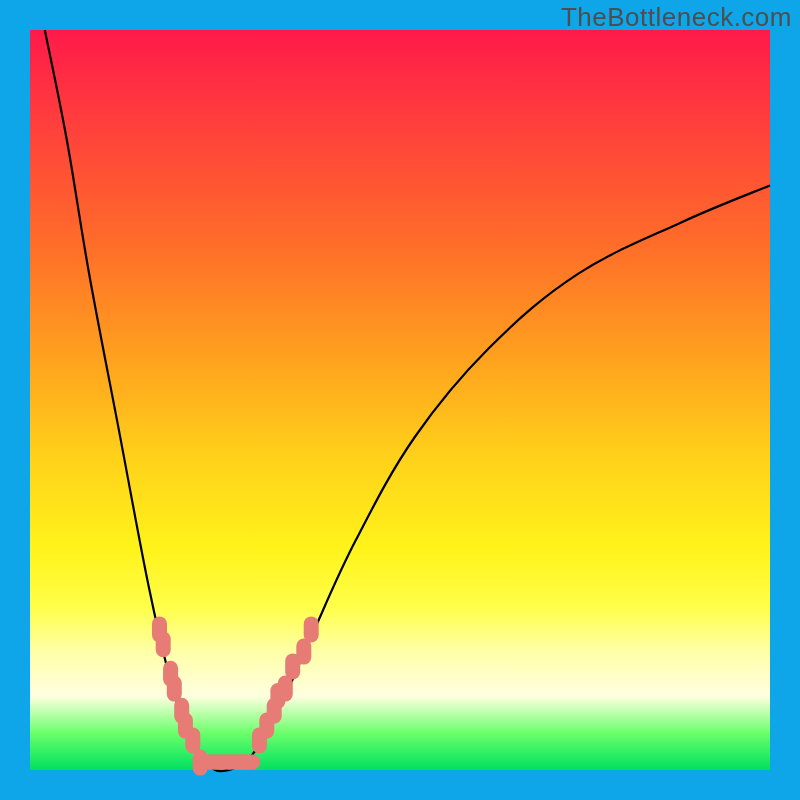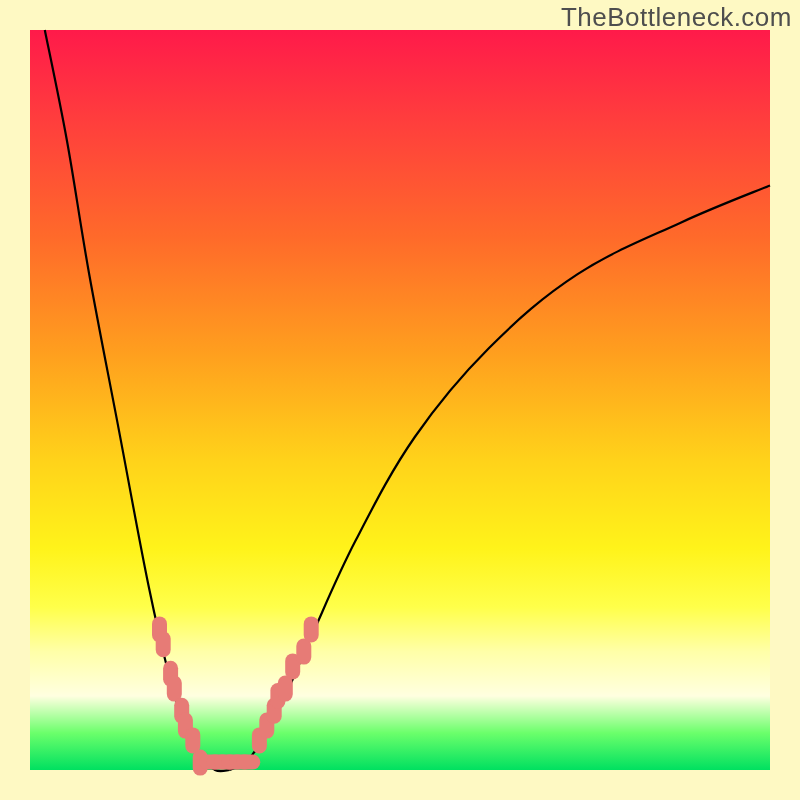--- a/index.html
+++ b/index.html
@@ -8,21 +8,21 @@
     width: 800px;
     height: 800px;
     overflow: hidden;
     background: #000;
     font-family: Arial, Helvetica, sans-serif;
   }
   .frame {
     position: relative;
     width: 800px;
     height: 800px;
-    background: #fef9c3;
+    background: #0ea5e9;
   }
   .plot-area {
     position: absolute;
     left: 30px;
     top: 30px;
     width: 740px;
     height: 740px;
     background: linear-gradient(to bottom,
       #ff1a4a 0%,
       #ff3d3d 12%,

